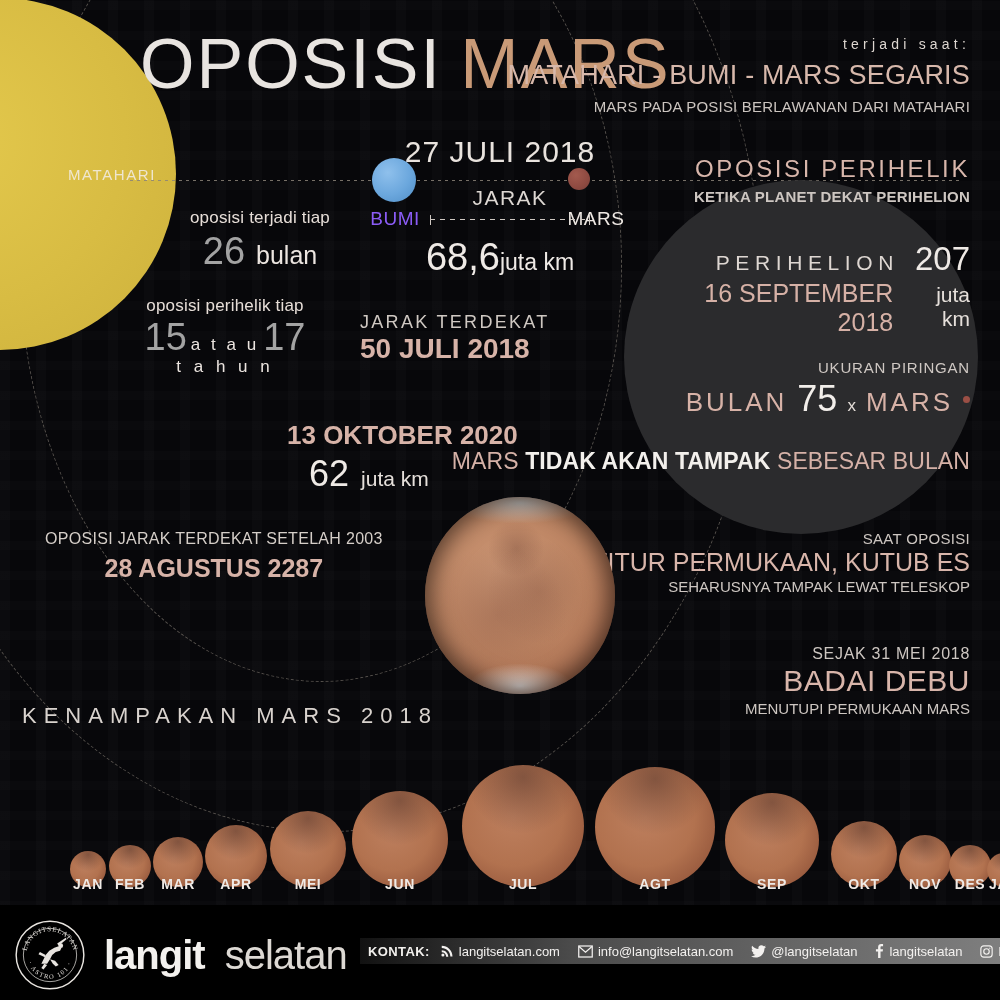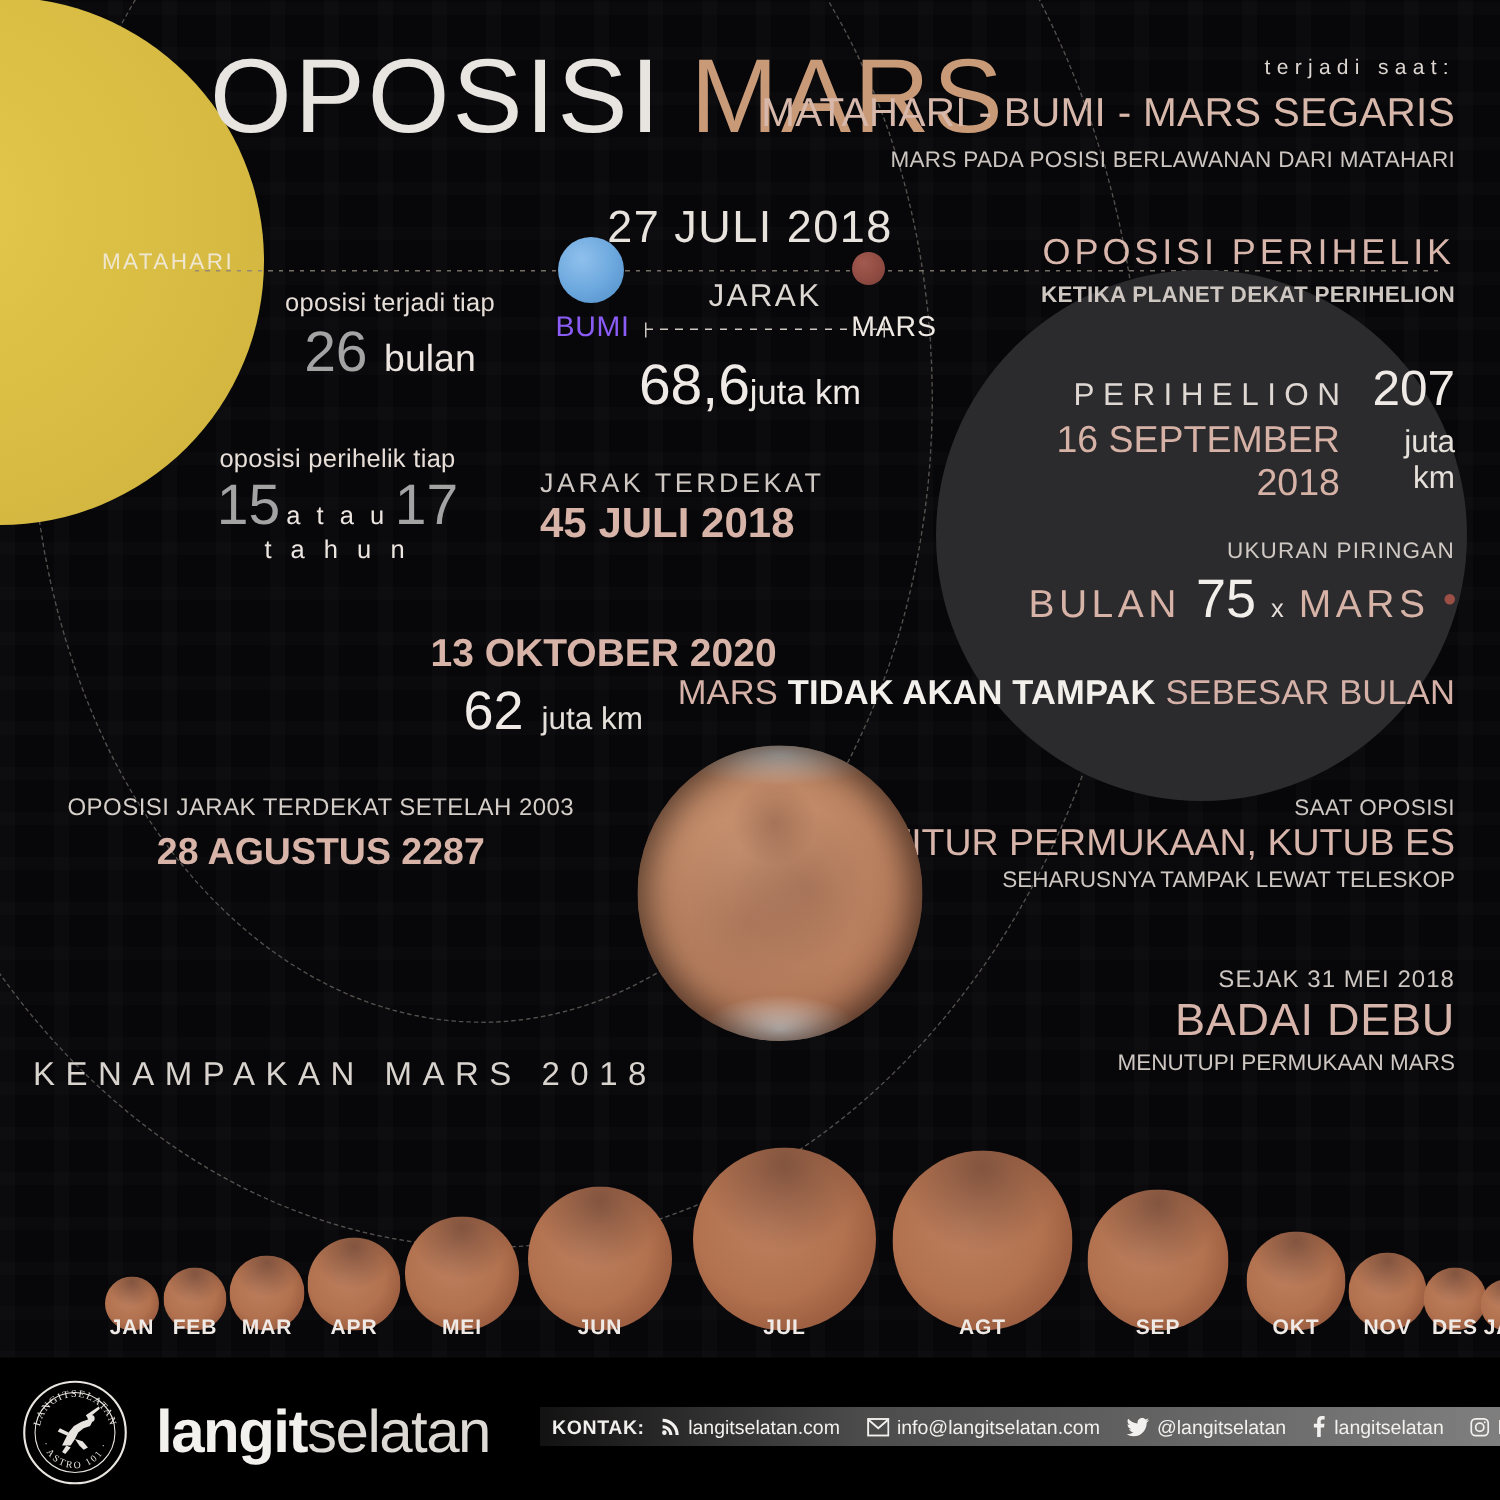--- a/index.html
+++ b/index.html
@@ -51,21 +51,21 @@
   #jarak-bar .cap.r{right:0;}
   #jarak-val{left:380px;top:236px;width:240px;text-align:center;color:#efeae6;}
   #jarak-val .num{font-size:38px;font-weight:300;letter-spacing:0px;}
   #jarak-val .unit{font-size:23px;font-weight:300;}
 
   
   .stat{position:absolute;text-align:center;}
   .stat .cap{color:#e7ded8;font-size:17px;font-weight:300;letter-spacing:.2px;}
   .stat .big{color:#a3a3a3;font-size:38px;font-weight:300;}
   .stat .mid{color:#ece5e0;font-size:25px;font-weight:300;}
-  #stat-26{left:160px;top:192px;width:200px;}
+  #stat-26{left:160px;top:208px;width:200px;}
   #stat-26 .row{display:flex;align-items:baseline;justify-content:center;gap:11px;margin-top:2px;}
   #stat-15{left:125px;top:296px;width:200px;}
   #stat-15 .row{display:flex;align-items:baseline;justify-content:center;gap:4px;margin-top:0px;}
   #stat-15 .sp{color:#ece5e0;font-size:17px;letter-spacing:3px;font-weight:300;}
   #stat-15 .tahun{color:#ece5e0;font-size:17px;letter-spacing:4px;font-weight:300;margin-top:-2px;}
 
   .block{position:absolute;}
   .block .t1{color:#cfc8c2;letter-spacing:2.3px;font-size:18px;font-weight:400;}
   .block .t2{color:#d7b3a8;font-size:28px;font-weight:600;letter-spacing:0px;}
   #blk-terdekat{left:360px;top:312px;}
@@ -141,21 +141,21 @@
     background:
       radial-gradient(circle at 50% 10%, rgba(90,58,48,.55) 0%, rgba(90,58,48,0) 45%),
       radial-gradient(circle at 42% 42%, #bd7f5e 0%, #b2724f 50%, #95573c 82%, #6d3c29 100%);}
   .mlabel{position:absolute;top:876px;color:#efeae6;font-size:14px;font-weight:600;letter-spacing:.6px;text-align:center;transform:translateX(-50%);}
 
   
   #footer{position:absolute;left:0;top:905px;width:1000px;height:95px;background:#000;}
   #logo{position:absolute;left:14px;top:14px;width:72px;height:72px;}
   #brand{position:absolute;left:104px;top:28px;font-size:40px;letter-spacing:-1px;}
   #brand .b1{color:#f3f1ee;font-weight:700;}
-  #brand .b2{color:#ddd9d4;font-weight:300;}
+  #brand .b2{color:#ddd9d4;font-weight:300;margin-left:20px;}
   #contact{position:absolute;left:360px;top:938px;height:26px;display:flex;align-items:center;
      background:linear-gradient(90deg,#121212 0%,#4b4b4b 28%,#6a6a6a 62%,#8d8d8d 100%);
      padding:0 12px 0 8px;}
   #contact .kontak{color:#f2f0ed;font-size:13px;font-weight:700;letter-spacing:.4px;margin-right:10px;}
   .citem{display:flex;align-items:center;gap:5px;margin-right:18px;color:#f3f1ef;font-size:13px;font-weight:500;white-space:nowrap;}
   .citem svg{display:block;}
   .citem:last-child{margin-right:0;}
 </style>
 </head>
 <body>
@@ -252,21 +252,21 @@
     <div class="row">
       <span class="big">15</span>
       <span class="sp">a t a u</span>
       <span class="big">17</span>
     </div>
     <div class="tahun">t a h u n</div>
   </div>
 
   <div class="block" id="blk-terdekat">
     <div class="t1">JARAK TERDEKAT</div>
-    <div class="t2">45 JULI 2018</div>
+    <div class="t2">50 JULI 2018</div>
   </div>
 
   <div class="block" id="blk-berikut">
     <div class="t2">13 OKTOBER 2020</div>
     <div class="row">
       <span class="num">62</span>
       <span class="unit">juta km</span>
     </div>
   </div>
 

